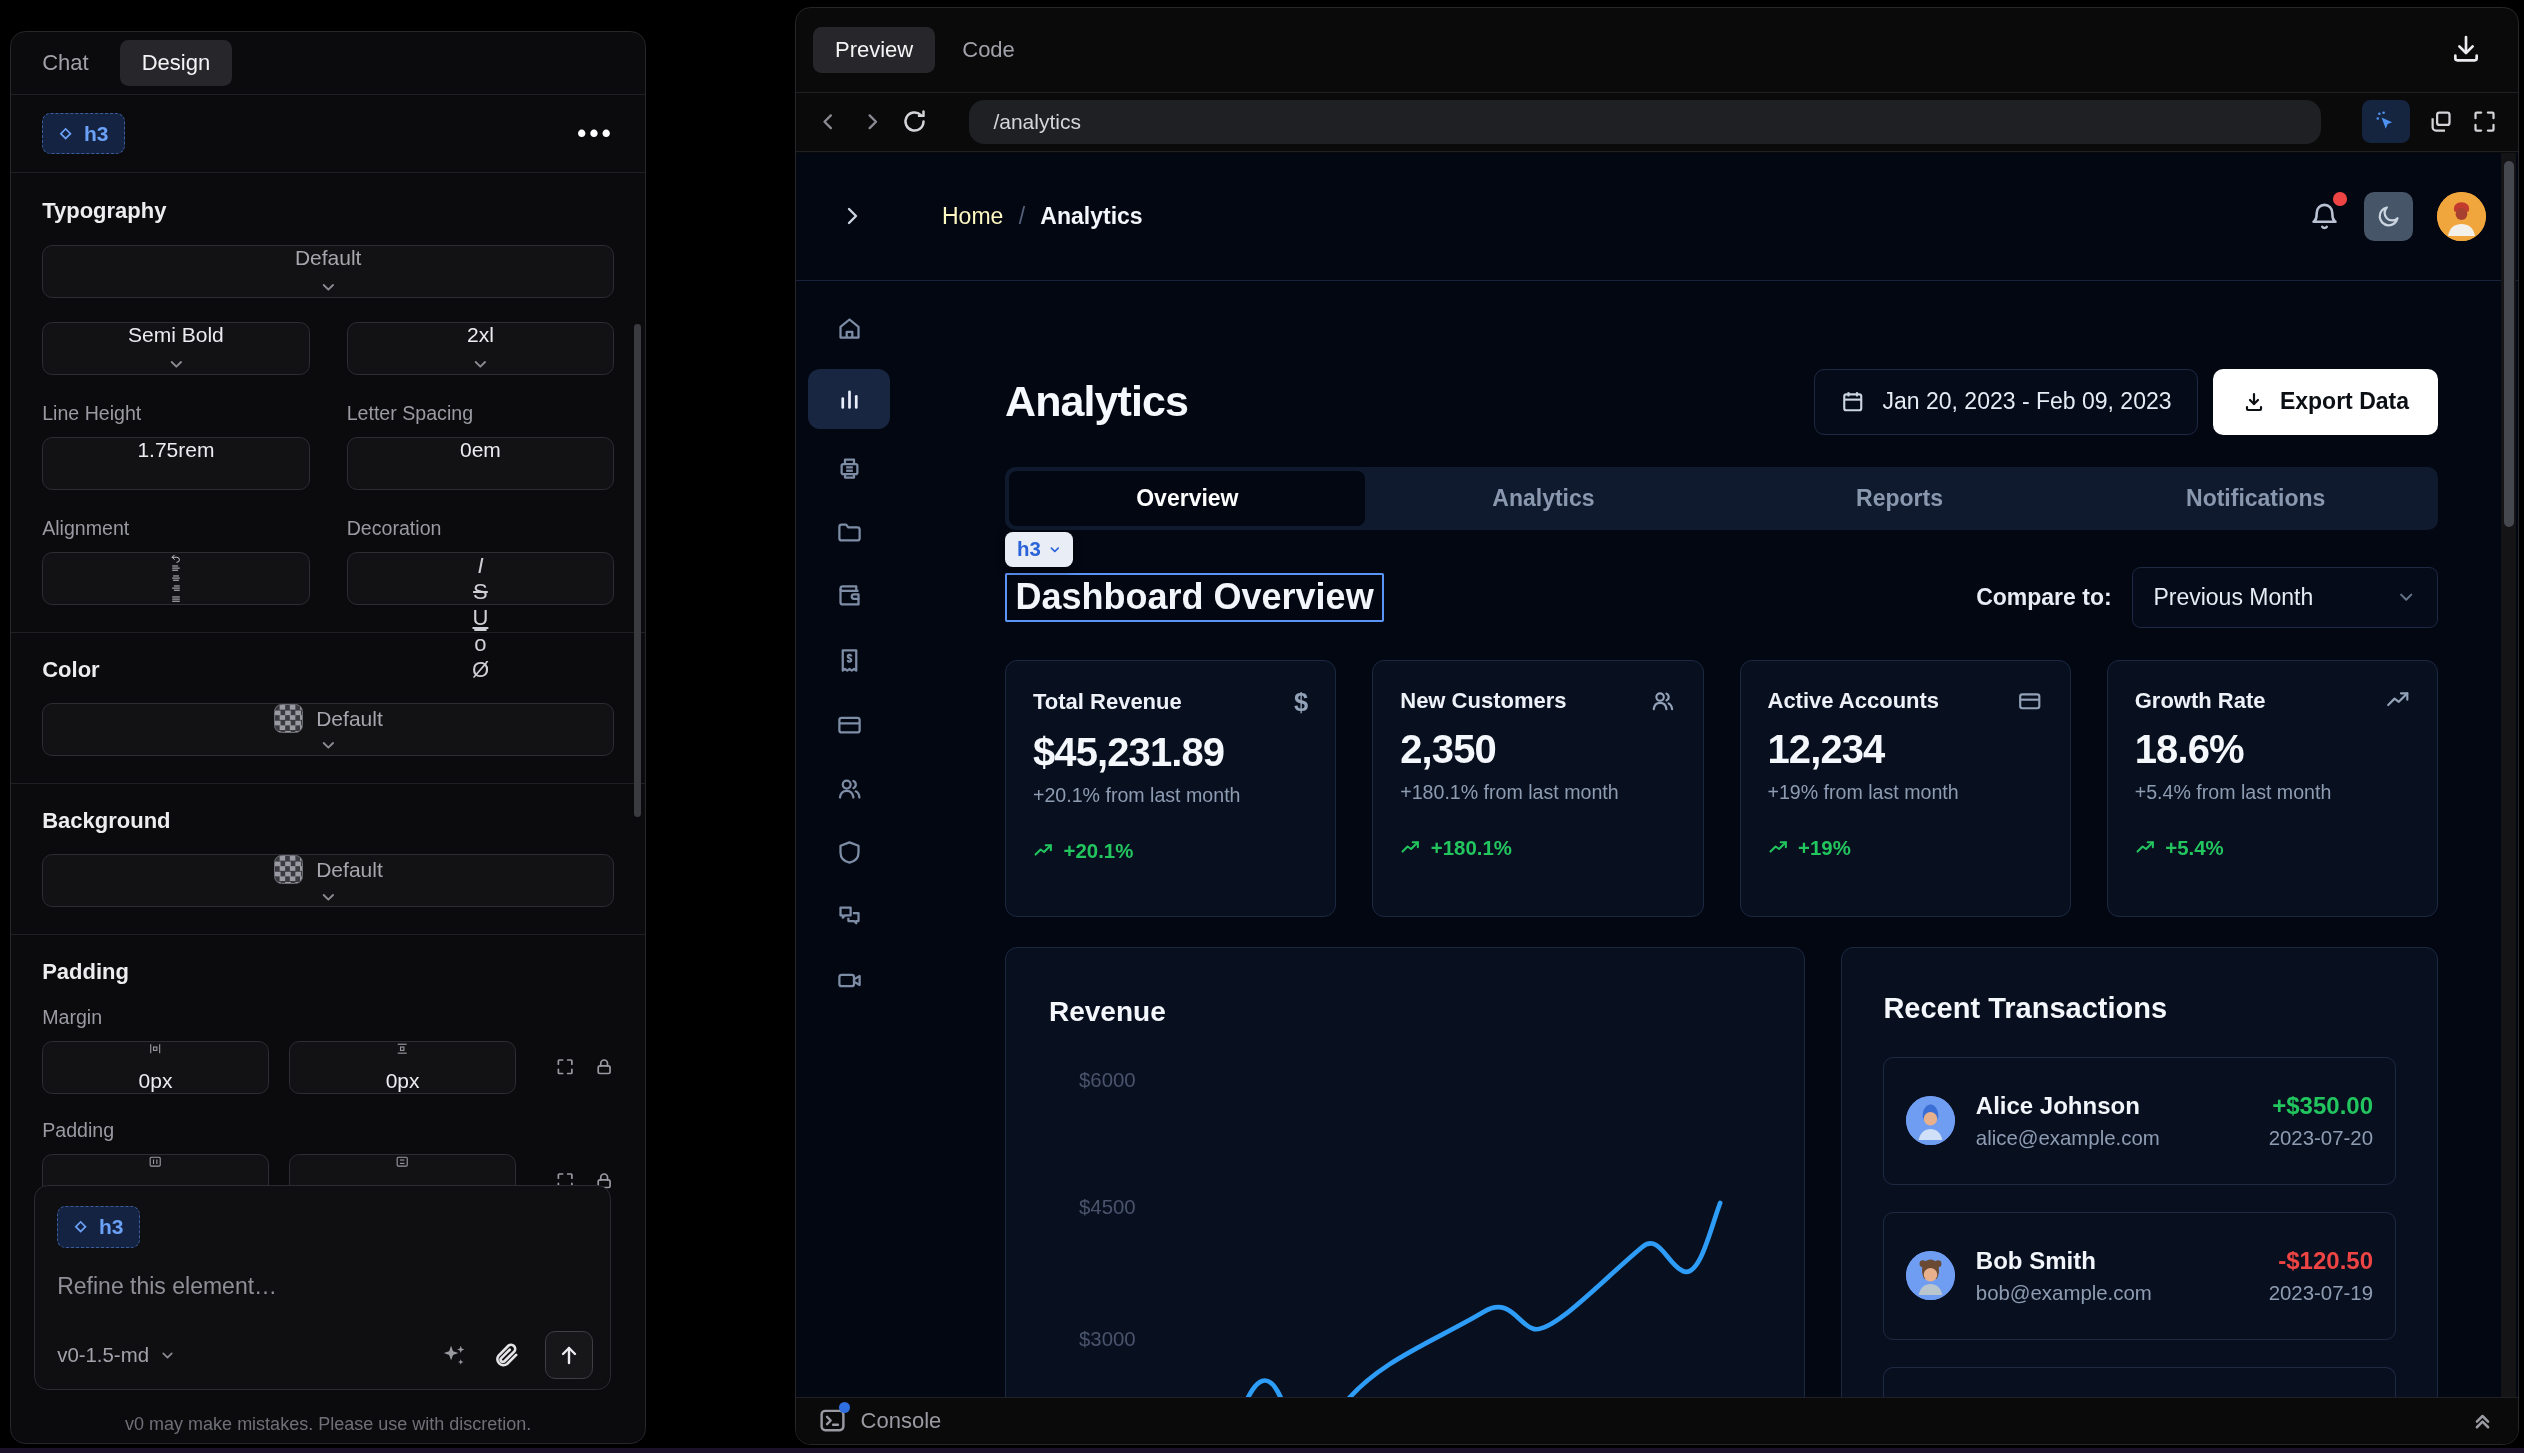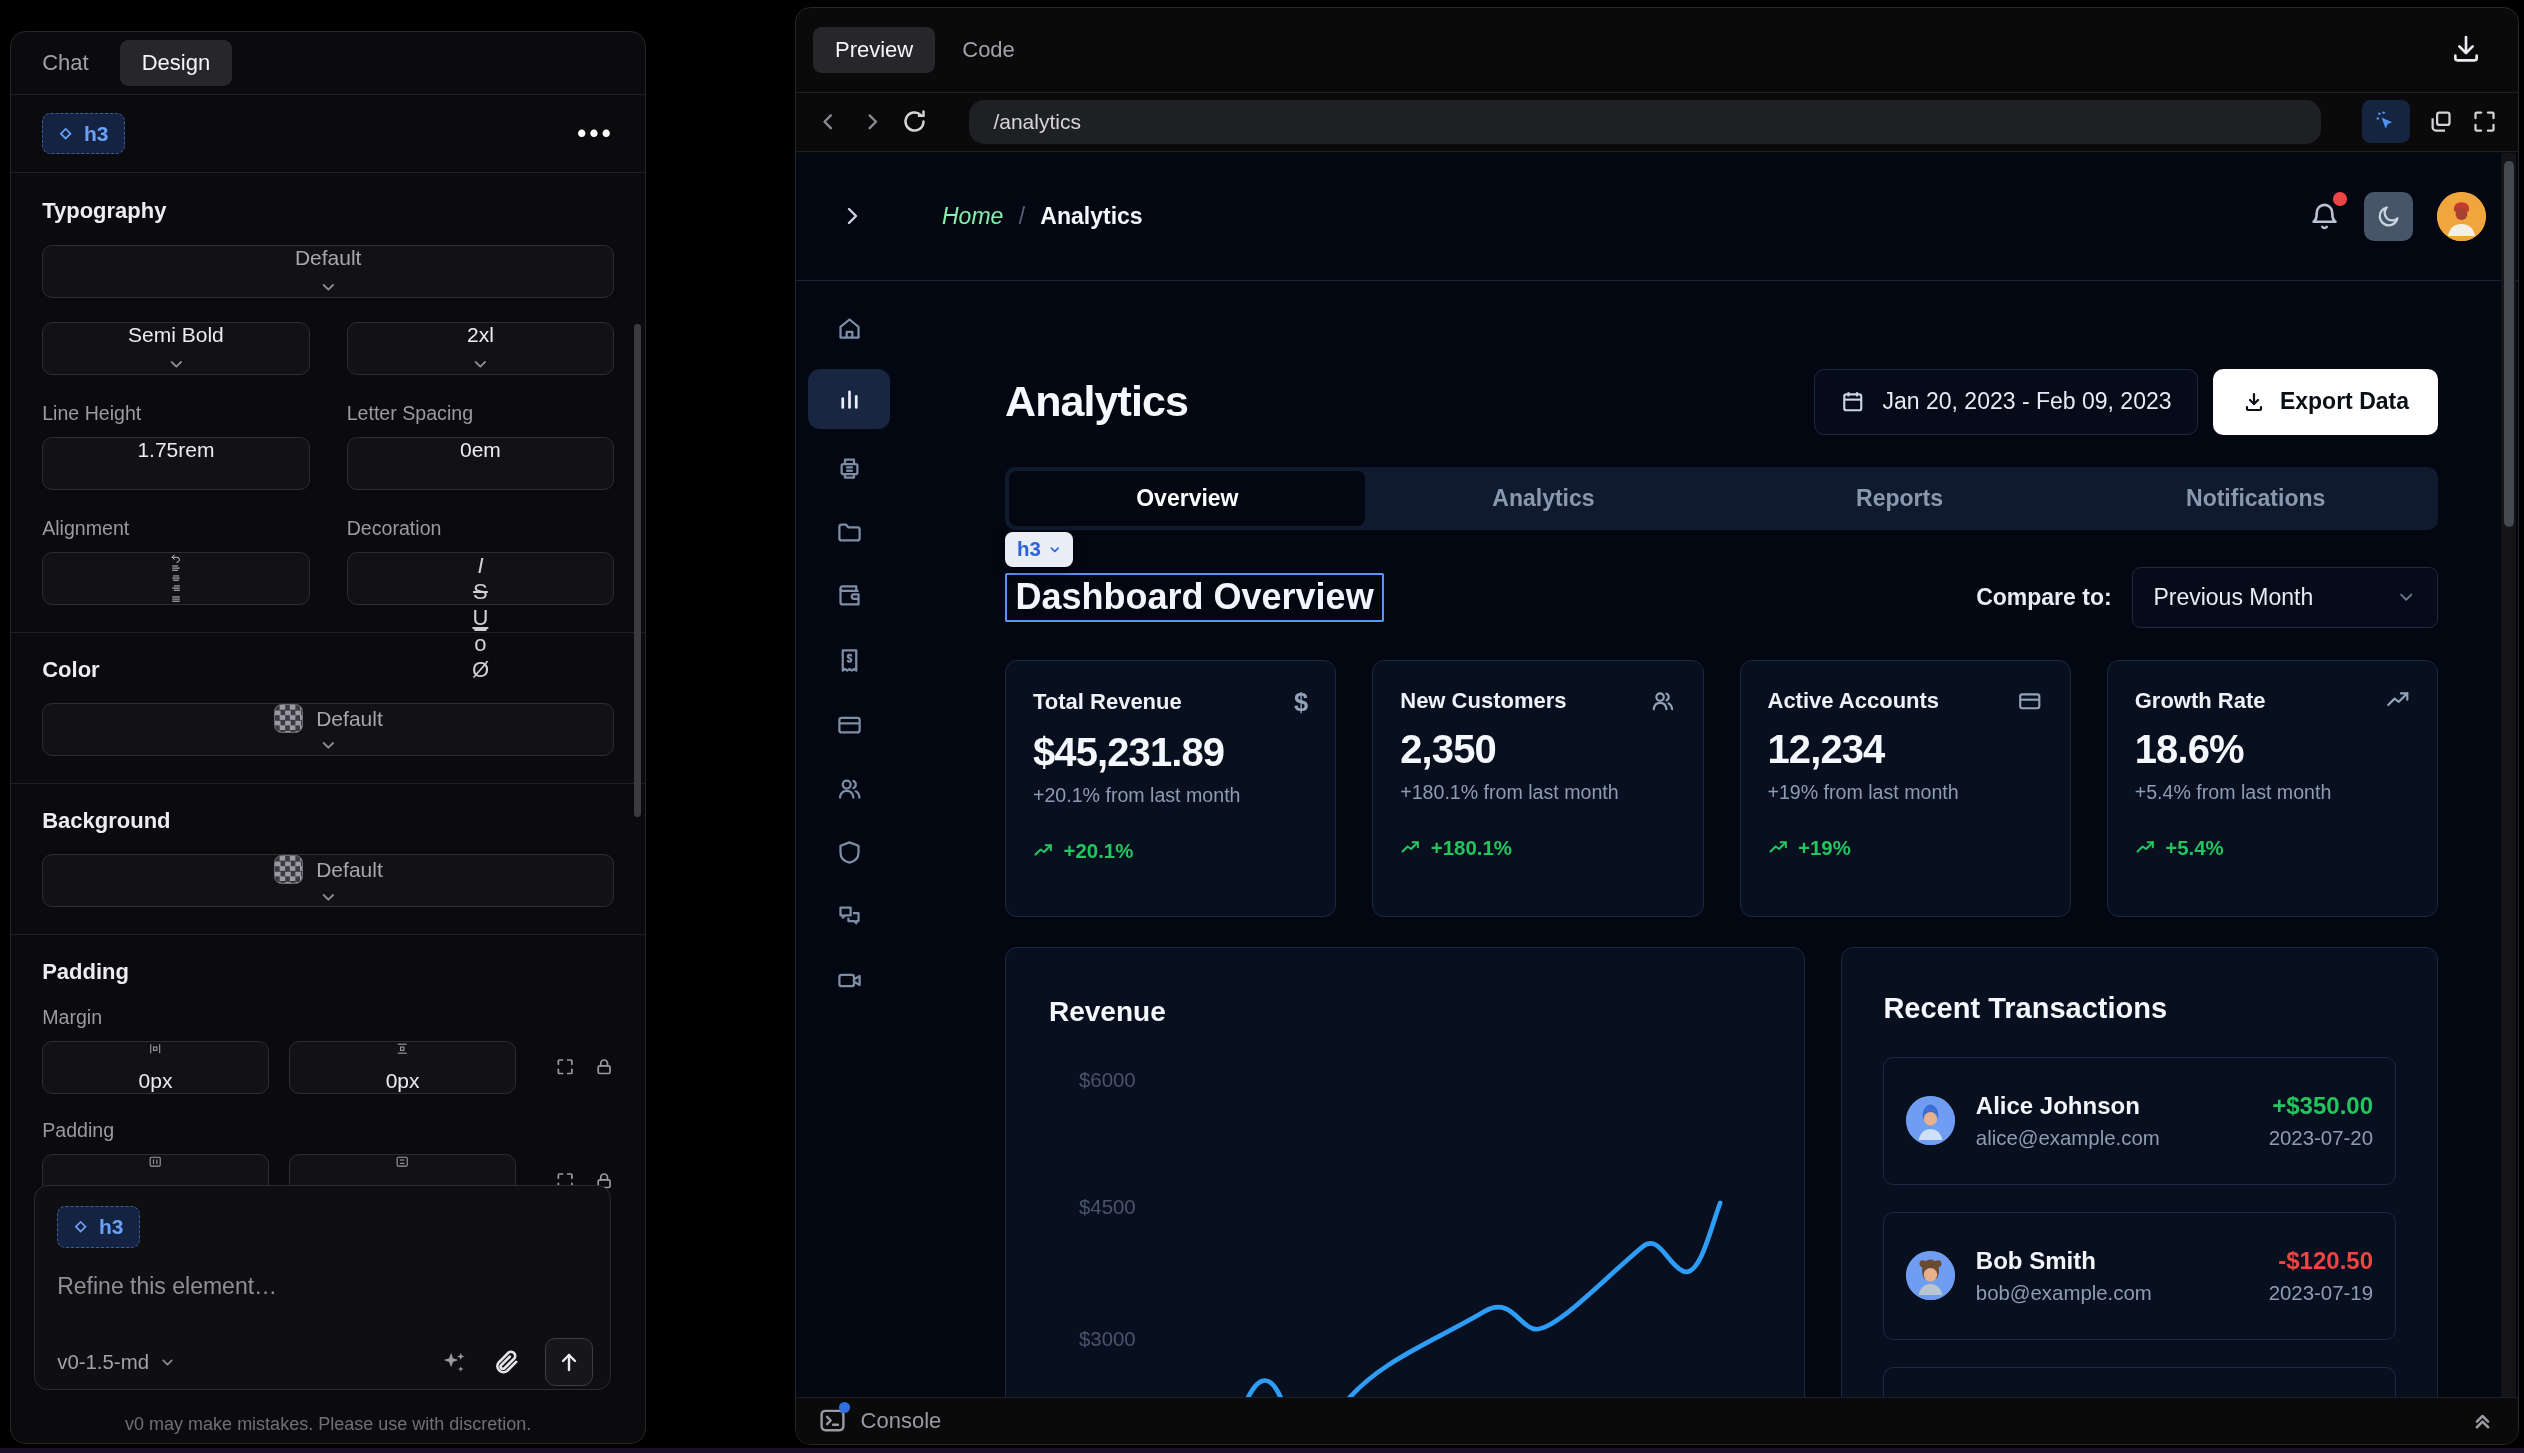--- a/index.html
+++ b/index.html
@@ -33,42 +33,42 @@
   .deco{font-size:22px;color:#cfcfd6;}
   .divider{height:0.9px;background:#1f1f24;margin:27px -31px 24px;}
   .swatch{width:29px;height:29px;border-radius:7.7px;border:1.7px solid #6e6e76;
           background:conic-gradient(#9a9aa2 25%,#3a3a40 0 50%,#9a9aa2 0 75%,#3a3a40 0) 0 0/10.2px 10.2px;}
   .mprow{display:flex;align-items:center;margin:0 0 25.5px;}
   .mpinp{width:275px;margin-right:20.4px;}
   .ghosti{color:#9a9aa3;margin-left:18.7px;}
   .lp-chat{position:absolute;left:23px;right:34px;bottom:53px;height:205px;background:#0f0f12;border:0.9px solid #2b2b31;
            border-radius:13.6px;padding:20.4px 22px;z-index:6;}
   .chat-ph{color:#8f8f98;font-size:23px;margin-top:25.5px;}
-  .chat-bottom{position:absolute;left:22px;right:17px;bottom:3px;display:flex;align-items:center;text-align:right;}
+  .chat-bottom{position:absolute;left:22px;right:17px;bottom:10px;display:flex;align-items:center;text-align:right;}
   .model{color:#a2a2ab;font-size:20.4px;display:flex;gap:10.2px;align-items:center;}
   .chat-icons{margin-left:auto;display:flex;align-items:center;gap:24px;}
   .send-btn{width:48px;height:48px;border:1.7px solid #3e3e45;border-radius:10.2px;display:flex;align-items:center;
             justify-content:center;color:#ececf0;background:#17171a;}
   .lp-foot{position:absolute;left:0;right:0;bottom:8.5px;text-align:center;color:#6f6f78;font-size:18px;z-index:7;}
   .lp-scrollthumb{position:absolute;right:4.3px;top:292px;width:6.8px;height:493px;background:#3a3a41;border-radius:3.4px;z-index:8;}
 
   
   #right-card{left:795px;top:6.8px;width:1724px;height:1438px;background:#0a0a0b;overflow:hidden;}
   .rp-tabs{position:relative;display:flex;align-items:center;height:85px;padding:0 17px;gap:27px;border-bottom:0.9px solid #1f1f24;}
   .dl-top{position:absolute;right:36px;top:25.5px;color:#ececf0;}
   .rp-nav{display:flex;align-items:center;height:59px;padding:0 20.4px;gap:17px;border-bottom:0.9px solid #1f1f24;}
   .navic{color:#8a8a92;} .navic.bright{color:#d4d4d8;}
   .url{flex:1;height:44px;background:#1e2024;border-radius:15.3px;display:flex;align-items:center;
        padding:0 24px;color:#d6d6da;font-size:21px;margin:0 24px;}
   .inspect-btn{width:48px;height:43px;background:#152540;border-radius:8.5px;display:flex;align-items:center;justify-content:center;color:#4f92f2;}
   .rp-preview{position:absolute;left:0;right:0;top:145px;bottom:47px;background:#030712;overflow:hidden;}
   .app-header{position:relative;height:128px;border-bottom:0.9px solid #18223a;display:flex;align-items:center;padding:0 32px;}
   .collapse{color:#cbd5e1;margin-left:12px;}
   .crumb{display:flex;gap:15.3px;font-size:23px;margin-left:78px;align-items:center;}
-  .crumb .home{color:#86efac;font-style:italic;} .crumb .sep{color:#55617a;} .crumb .cur{color:#f3f6fb;font-weight:700;}
+  .crumb .home{color:#fef9c3;} .crumb .sep{color:#55617a;} .crumb .cur{color:#f3f6fb;font-weight:700;}
   .hdr-right{margin-left:auto;display:flex;align-items:center;gap:24px;}
   .bellwrap{position:relative;color:#b9c2d2;}
   .reddot{position:absolute;right:-6.8px;top:-8.5px;width:13.6px;height:13.6px;border-radius:50%;background:#ef4444;}
   .moon-btn{width:49px;height:49px;border-radius:10.2px;background:#475569;display:flex;align-items:center;justify-content:center;color:#cbd5e1;}
   .avatar{width:49px;height:49px;border-radius:50%;overflow:hidden;background:#f0a63c;}
   .app-sidebar{position:absolute;left:0;top:128px;bottom:0;width:106px;display:flex;flex-direction:column;
                align-items:center;padding-top:34px;gap:37px;color:#7e8da6;}
   .side-active{width:82px;height:60px;background:#182642;border-radius:12px;display:flex;align-items:center;
                justify-content:center;color:#e8eefb;margin:-10.2px 0;}
   .app-content{position:absolute;left:209px;top:128px;width:1433px;}

